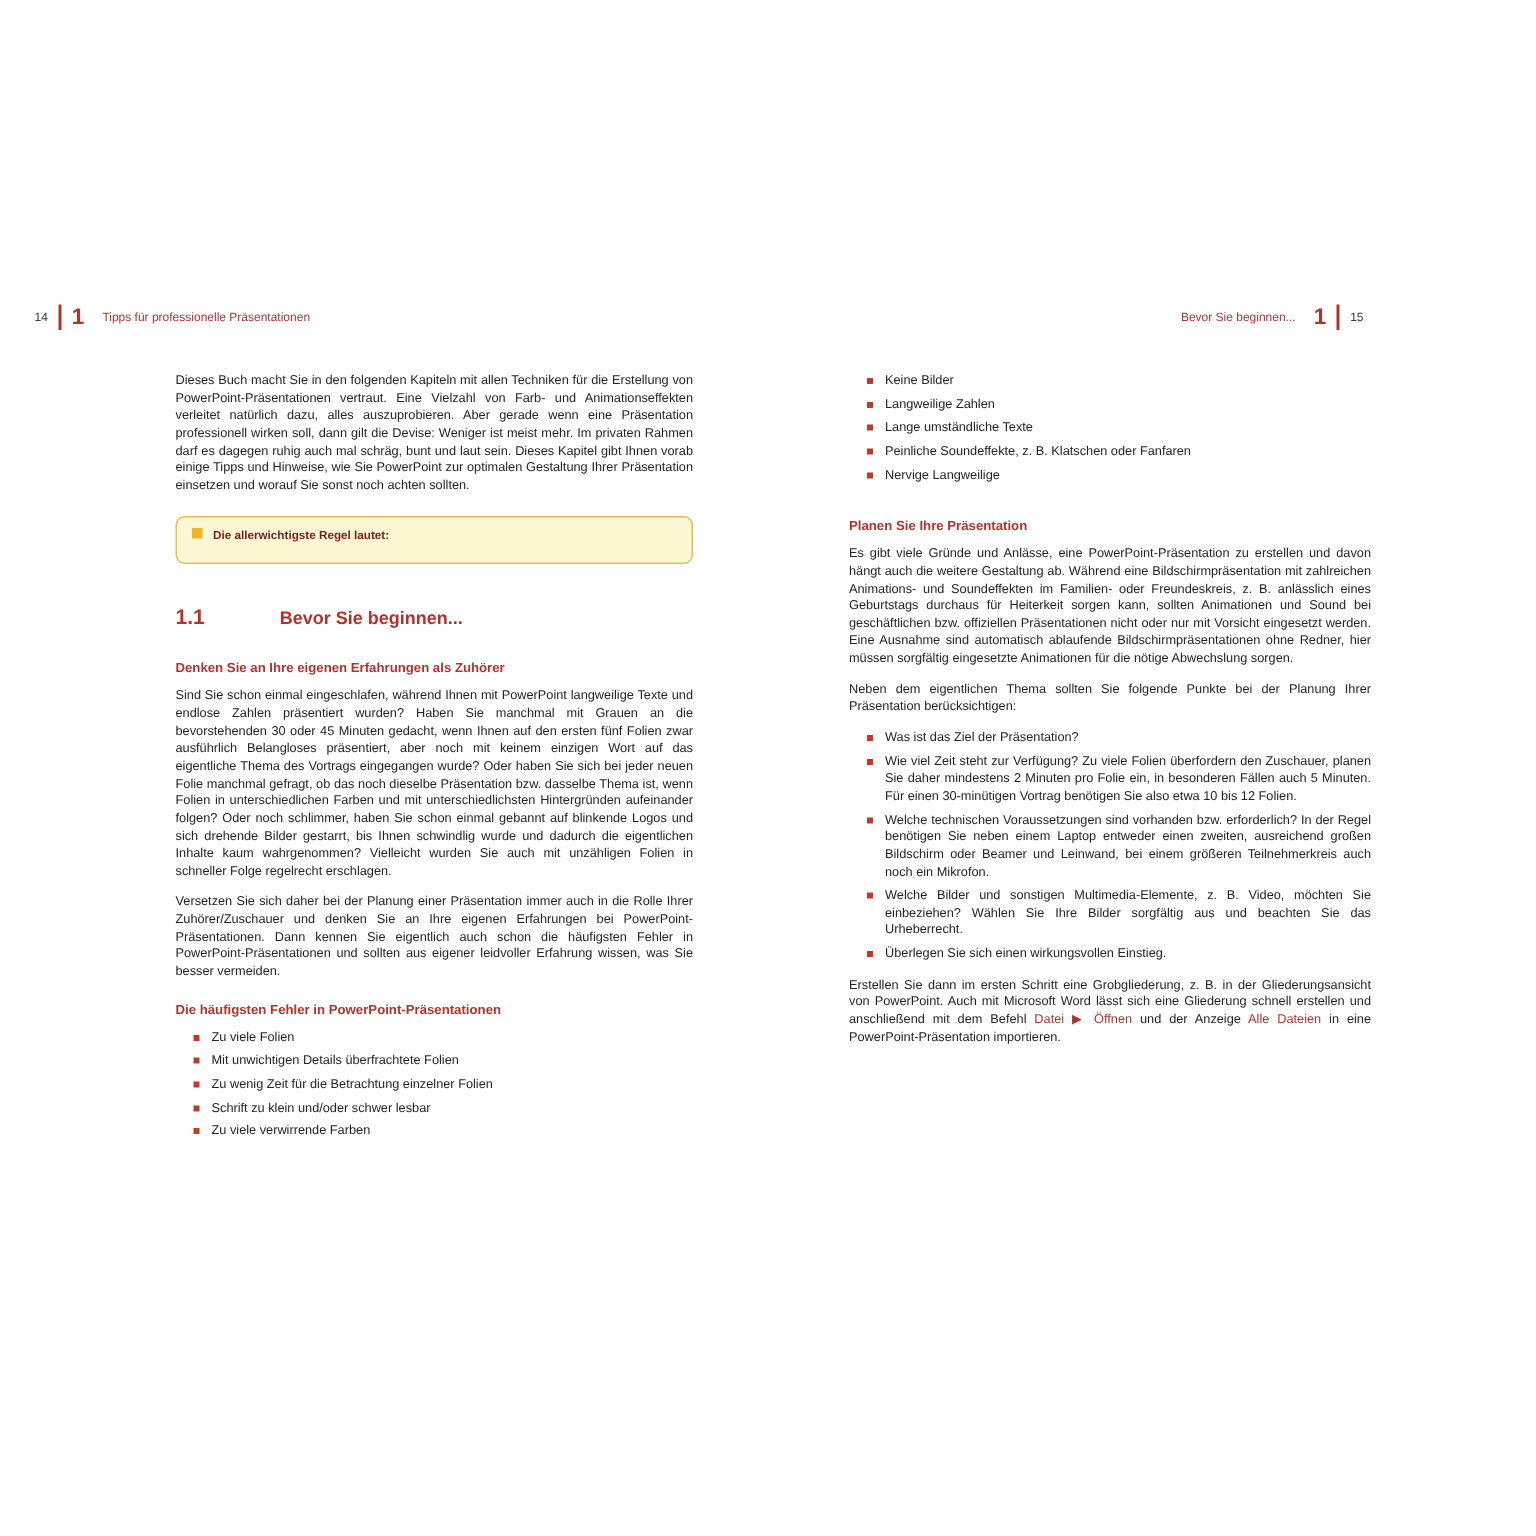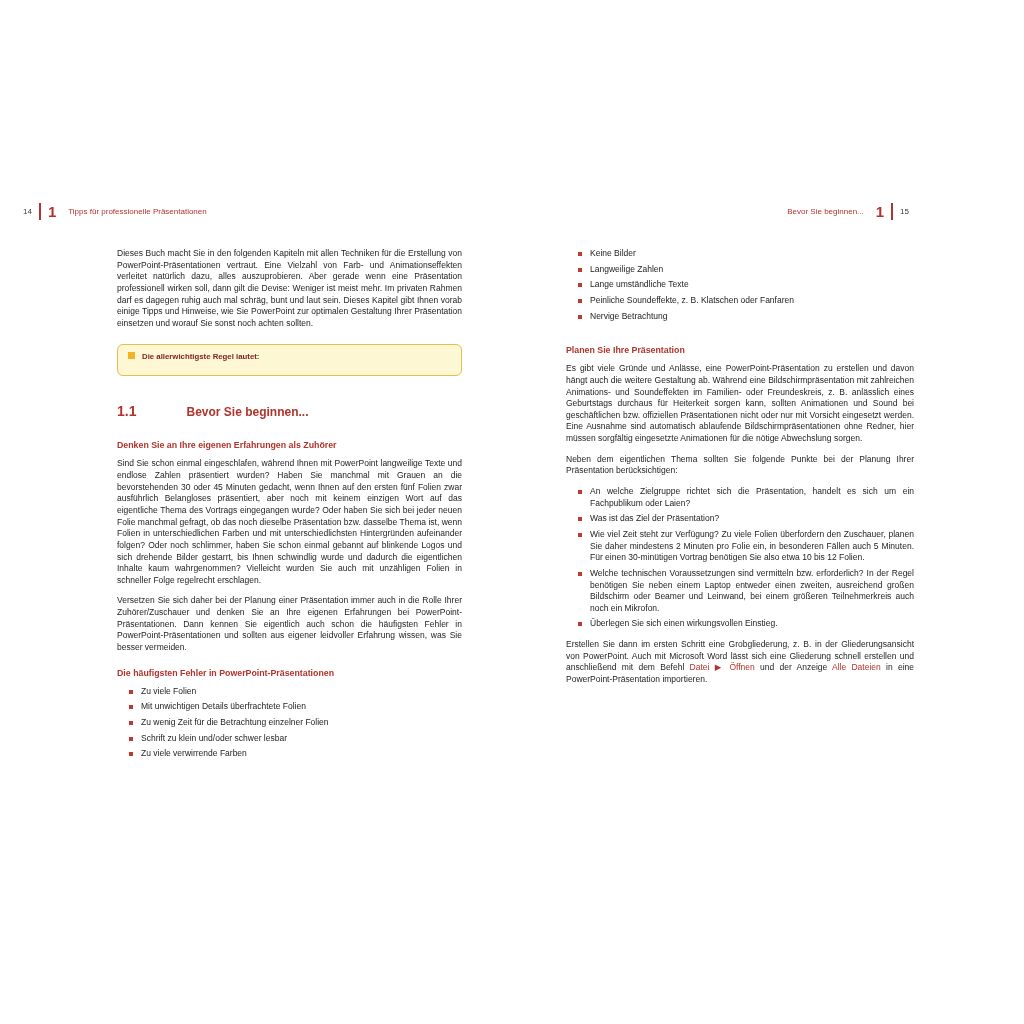--- a/index.html
+++ b/index.html
@@ -142,44 +142,44 @@
         <li>
             <span class="sq"></span>
             <span class="bt">Lange umständliche Texte</span>
           </li>
         <li>
             <span class="sq"></span>
             <span class="bt">Peinliche Soundeffekte, z. B. Klatschen oder Fanfaren</span>
           </li>
         <li>
             <span class="sq"></span>
-            <span class="bt">Nervige Betrachtung</span>
+            <span class="bt">Nervige Langweilige</span>
           </li>
       </ul>
 
       <div class="subhead" style="margin-top:22px;">Planen Sie Ihre Präsentation</div>
       <p class="body">Es gibt viele Gründe und Anlässe, eine PowerPoint-Präsentation zu erstellen und davon hängt auch die weitere Gestaltung ab. Während eine Bildschirmpräsentation mit zahlreichen Animations- und Soundeffekten im Familien- oder Freundeskreis, z. B. anlässlich eines Geburtstags durchaus für Heiterkeit sorgen kann, sollten Animationen und Sound bei geschäftlichen bzw. offiziellen Präsentationen nicht oder nur mit Vorsicht eingesetzt werden. Eine Ausnahme sind automatisch ablaufende Bildschirmpräsentationen ohne Redner, hier müssen sorgfältig eingesetzte Animationen für die nötige Abwechslung sorgen.</p>
       <p class="body">Neben dem eigentlichen Thema sollten Sie folgende Punkte bei der Planung Ihrer Präsentation berücksichtigen:</p>
 
       <ul class="bullets">
         <li>
             <span class="sq"></span>
-            <span class="bt">An welche Zielgruppe richtet sich die Präsentation, handelt es sich um ein Fachpublikum oder Laien?</span>
-          </li>
-        <li>
-            <span class="sq"></span>
             <span class="bt">Was ist das Ziel der Präsentation?</span>
           </li>
         <li>
             <span class="sq"></span>
             <span class="bt">Wie viel Zeit steht zur Verfügung? Zu viele Folien überfordern den Zuschauer, planen Sie daher mindestens 2 Minuten pro Folie ein, in besonderen Fällen auch 5 Minuten. Für einen 30-minütigen Vortrag benötigen Sie also etwa 10 bis 12 Folien.</span>
           </li>
         <li>
             <span class="sq"></span>
-            <span class="bt">Welche technischen Voraussetzungen sind vermitteln bzw. erforderlich? In der Regel benötigen Sie neben einem Laptop entweder einen zweiten, ausreichend großen Bildschirm oder Beamer und Leinwand, bei einem größeren Teilnehmerkreis auch noch ein Mikrofon.</span>
+            <span class="bt">Welche technischen Voraussetzungen sind vorhanden bzw. erforderlich? In der Regel benötigen Sie neben einem Laptop entweder einen zweiten, ausreichend großen Bildschirm oder Beamer und Leinwand, bei einem größeren Teilnehmerkreis auch noch ein Mikrofon.</span>
+          </li>
+        <li>
+            <span class="sq"></span>
+            <span class="bt">Welche Bilder und sonstigen Multimedia-Elemente, z. B. Video, möchten Sie einbeziehen? Wählen Sie Ihre Bilder sorgfältig aus und beachten Sie das Urheberrecht.</span>
           </li>
         <li>
             <span class="sq"></span>
             <span class="bt">Überlegen Sie sich einen wirkungsvollen Einstieg.</span>
           </li>
       </ul>
 
       <p class="body"><span>Erstellen Sie dann im ersten Schritt eine Grobgliederung, z. B. in der Gliederungsansicht von PowerPoint. Auch mit Microsoft Word lässt sich eine Gliederung schnell erstellen und anschließend mit dem Befehl </span><span class="cmd">Datei ▶ Öffnen</span><span> und der Anzeige </span><span class="cmd">Alle Dateien</span><span> in eine PowerPoint-Präsentation importieren.</span></p>
 
     </div>

